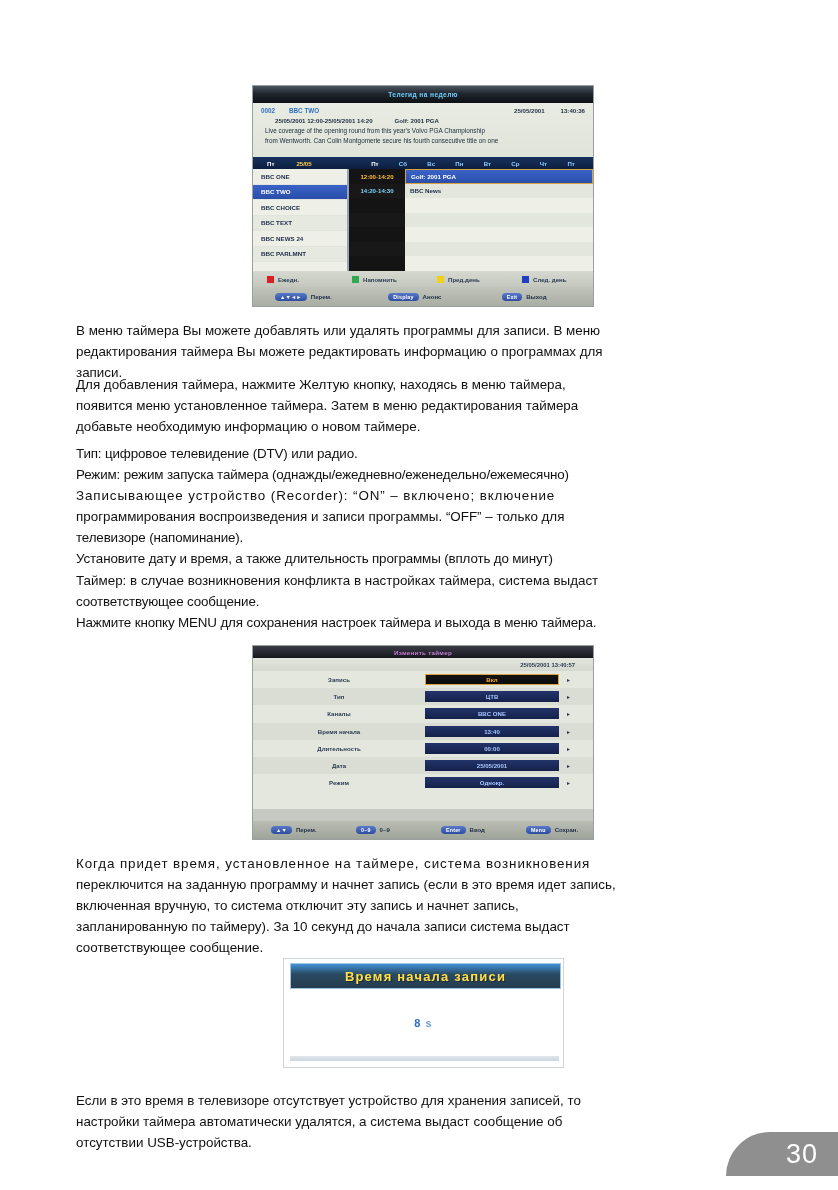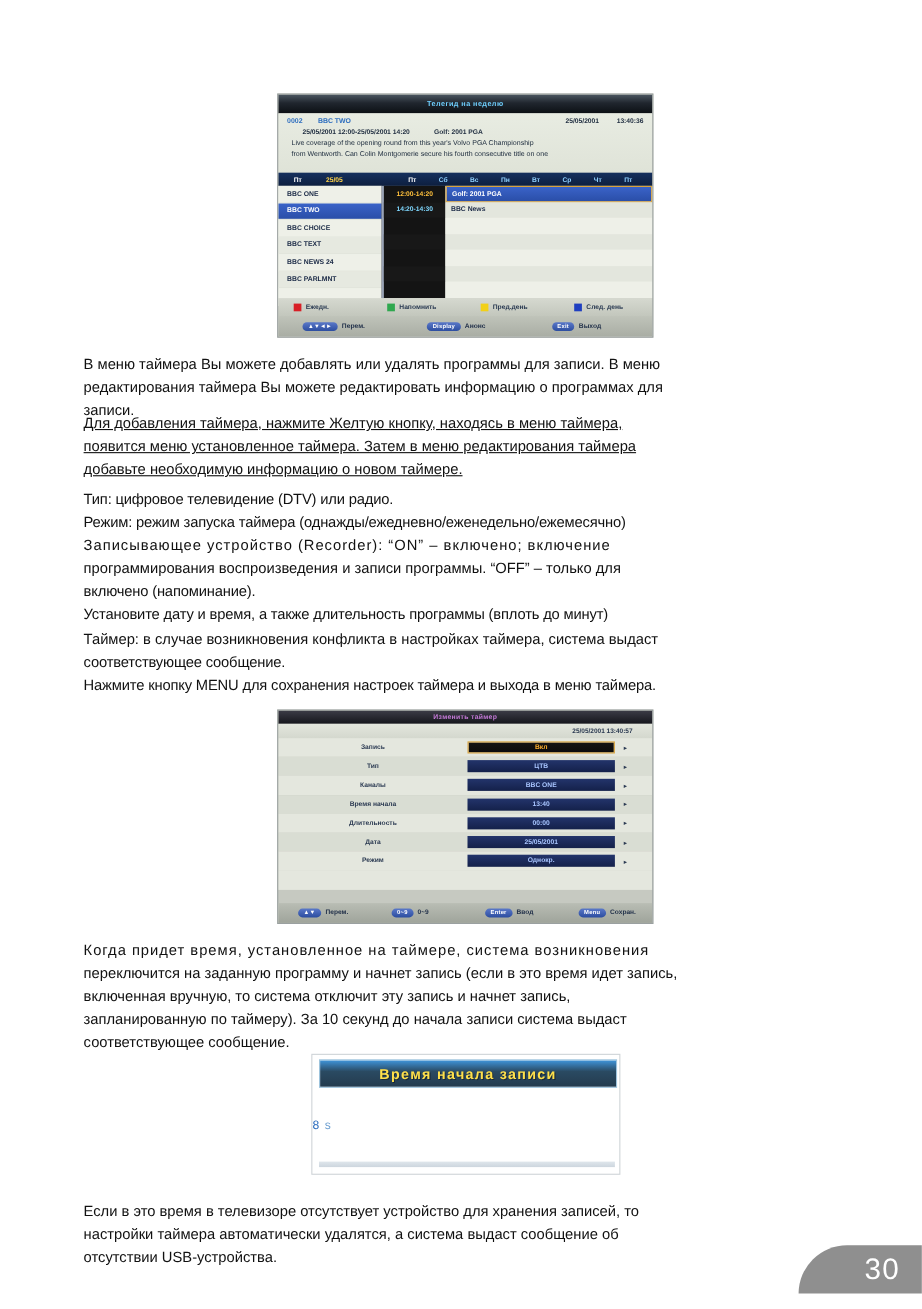--- a/index.html
+++ b/index.html
@@ -241,21 +241,21 @@
     background: linear-gradient(180deg,#3f93d8 0%,#2a4a62 42%,#243b4e 100%);
     border: 1px solid #9ec4dd;
     display: flex; align-items: center; justify-content: center;
   }
   .osd-bar .cap {
     color: #ffe04a; font-size: 13px; font-weight: bold; letter-spacing: 1.2px;
     text-shadow: 1px 1px 0 #1a2a38;
   }
   .osd-count {
     position: absolute; left: 0; top: 58px; width: 100%;
-    text-align: left; color: #2f6fbf; font-weight: normal; font-size: 11px;
+    text-align: center; color: #2f6fbf; font-weight: bold; font-size: 11px;
     letter-spacing: 1px;
   }
   .osd-count .unit { color: #6d9fd0; }
   .osd-footline {
     position: absolute; left: 6px; bottom: 6px; width: 269px; height: 5px;
     background: linear-gradient(180deg,#dfe6ec 0%,#cdd6de 100%);
   }
 
   
   #page-tab {
@@ -389,32 +389,32 @@
       </div>
     </div>
   </div>
 
   <div class="prose" style="top:318px;">
     <p class="spread">В меню таймера Вы можете добавлять или удалять программы для записи. В меню</p>
     <p class="spread">редактирования таймера Вы можете редактировать информацию о программах для</p>
     <p class="p-last-left">записи.</p>
   </div>
 
-  <div class="prose" style="top:372px;text-decoration:underline;">
+  <div class="prose" style="top:372px;">
     <p class="spread">Для добавления таймера, нажмите Желтую кнопку, находясь в меню таймера,</p>
     <p class="spread">появится меню установленное таймера. Затем в меню редактирования таймера</p>
     <p class="p-last-left">добавьте необходимую информацию о новом таймере.</p>
   </div>
 
   <div class="prose" style="top:441px;">
     <p class="tight">Тип: цифровое телевидение (DTV) или радио.</p>
     <p class="tight">Режим: режим запуска таймера (однажды/ежедневно/еженедельно/ежемесячно)</p>
     <p class="spread wide-track">Записывающее устройство (Recorder): “ON” – включено; включение</p>
     <p class="spread">программирования воспроизведения и записи программы. “OFF” – только для</p>
-    <p class="tight">включено (напоминание).</p>
+    <p class="tight">телевизоре (напоминание).</p>
     <p class="tight">Установите дату и время, а также длительность программы (вплоть до минут)</p>
     <p class="spread">Таймер: в случае возникновения конфликта в настройках таймера, система выдаст</p>
     <p class="tight">соответствующее сообщение.</p>
     <p class="tight">Нажмите кнопку MENU для сохранения настроек таймера и выхода в меню таймера.</p>
   </div>
 
   <div class="shot" id="fig-timer">
     <div class="tm-title">
       <span class="cap">Изменить таймер</span>
     </div>

